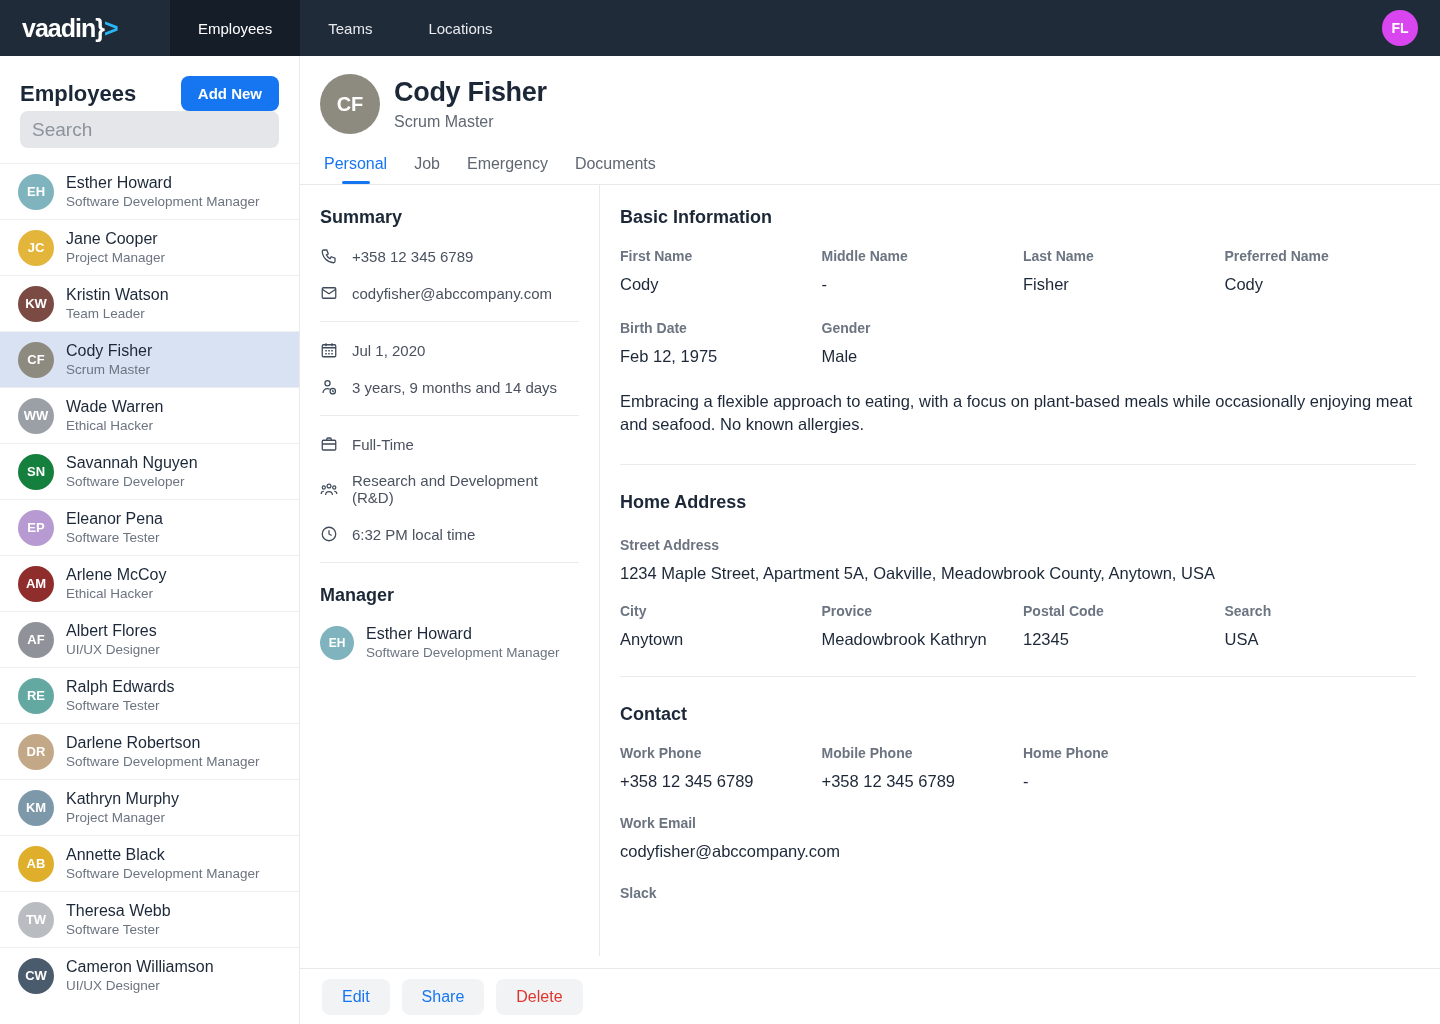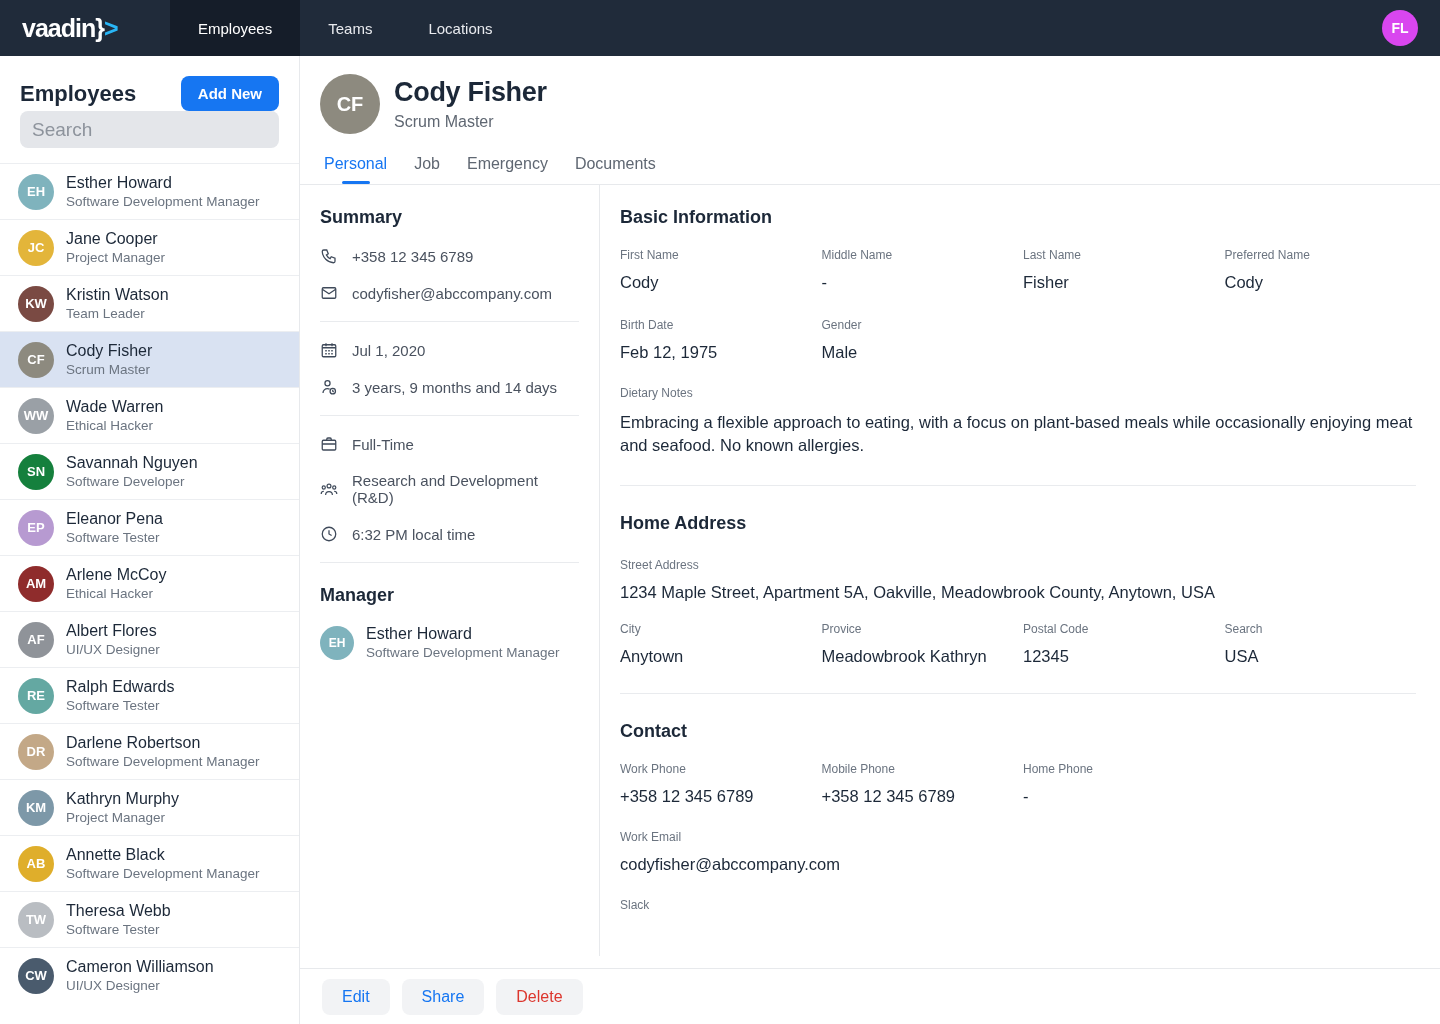--- a/index.html
+++ b/index.html
@@ -67,21 +67,21 @@
   .sum-row{display:flex;align-items:center;gap:14px;margin-top:19px;color:#4A525F;font-size:15px;}
   .sum-row svg{flex:none;stroke:#3F4A5A;}
   .sum-divider{height:1px;background:#E9EBEE;margin:19px 0 0;}
   .manager-title{font-size:18px;font-weight:700;margin-top:22px;color:var(--text-dark);}
   .manager-row{display:flex;align-items:center;gap:12px;margin-top:18px;cursor:pointer;}
   .av34{width:34px;height:34px;font-size:12px;}
 
   
   .detail-col{flex:1;padding:22px 24px 0 20px;overflow:hidden;}
   .dgrid{display:grid;grid-template-columns:repeat(4,1fr);margin-top:20px;row-gap:26px;column-gap:10px;}
-  .dlabel{font-size:12px;color:var(--text-gray);}
+  .dlabel{font-size:14px;color:var(--text-gray);font-weight:bold;}
   .dvalue{font-size:16.5px;color:var(--text-dark);margin-top:11px;}
   .dblock{margin-top:24px;}
   .dpara{font-size:16.5px;color:var(--text-dark);margin-top:11px;line-height:1.42;}
   .ddivider{height:1px;background:#E9EBEE;margin:27px 0;}
 
   
   .action-bar{height:56px;flex:none;border-top:1px solid var(--border);background:#fff;display:flex;align-items:center;gap:12px;padding:0 22px;margin-top:12px;}
   .act-btn{background:var(--btn-bg);border:none;border-radius:8px;padding:9px 20px;font-size:16px;font-weight:500;cursor:pointer;font-family:inherit;}
   .act-blue{color:var(--blue);}
   .act-red{color:var(--red);}
@@ -349,21 +349,20 @@
             <div>
                 <div class="dlabel">Birth Date</div>
                 <div class="dvalue">Feb 12, 1975</div>
               </div>
             <div>
                 <div class="dlabel">Gender</div>
                 <div class="dvalue">Male</div>
               </div>
           </div>
           <div class="dblock">
-            <div class="dlabel">Dietary Notes</div>
             <div class="dpara">Embracing a flexible approach to eating, with a focus on plant-based meals while occasionally enjoying meat and seafood. No known allergies.</div>
           </div>
 
           <div class="ddivider"></div>
 
           <div class="sec-title">Home Address</div>
           <div class="dblock">
             <div class="dlabel">Street Address</div>
             <div class="dvalue">1234 Maple Street, Apartment 5A, Oakville, Meadowbrook County, Anytown, USA</div>
           </div>

